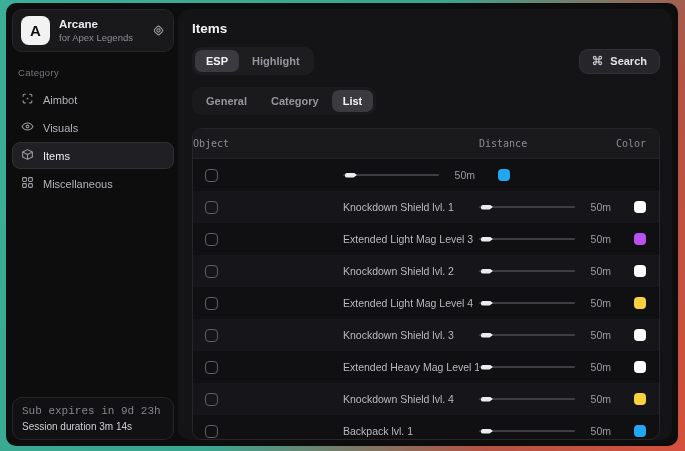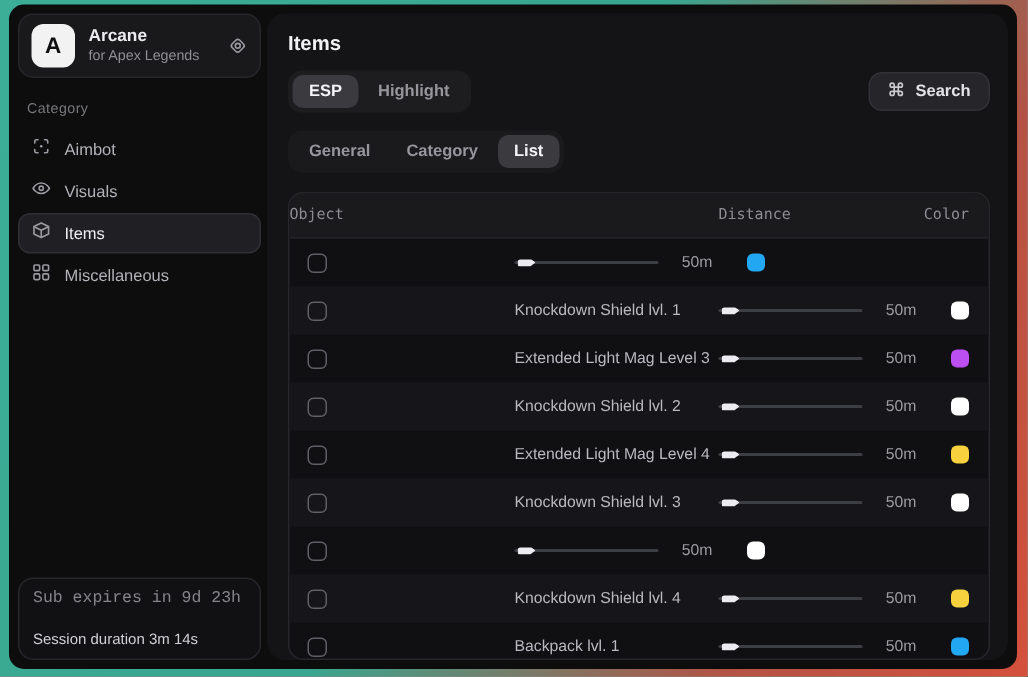--- a/index.html
+++ b/index.html
@@ -29,21 +29,21 @@
   .nav{ display:flex; flex-direction:column; gap:1px; }
   .nav-item{ height:27px; display:flex; align-items:center; gap:9px; padding:0 8px;
     border-radius:8px; border:1px solid transparent; color:#9a9aa0; cursor:pointer; }
   .nav-item .lbl{ font-size:11px; color:#b2b2b8; }
   .nav-item.active{ background:#202024; border-color:#2f2f34; }
   .nav-item.active .lbl{ color:#ededf1; }
   .nav-item svg{ flex-shrink:0; }
   .spacer{ flex:1; }
   .sub-card{ background:#111113; border:1px solid #27272b; border-radius:10px; padding:7px 9px; }
   .sub-line1{ font-family:Liberation Mono, monospace; font-size:11px; color:#85858b; }
-  .sub-line2{ font-size:10px; color:#cfcfd4; margin-top:16px; }
+  .sub-line2{ font-size:10px; color:#cfcfd4; margin-top:4px; }
   
   .main{ flex:1; margin-left:4px; background:#141416; border-radius:12px;
     padding:12px 12px 0 14px; display:flex; flex-direction:column; min-width:0; }
   .page-title{ font-size:13.5px; font-weight:700; color:#f2f2f4; }
   .row-top{ display:flex; align-items:center; justify-content:space-between; margin-top:11px; }
   .seg{ display:inline-flex; background:#1d1d20; border-radius:9px; padding:3px; gap:2px; }
   .seg2{ background:#1a1a1d; }
   .chip{ font-size:11px; font-weight:600; color:#96969c; padding:5px 11px; border-radius:7px; cursor:pointer; white-space:nowrap; }
   .chip.active{ background:#3a3a3f; color:#f5f5f7; }
   .search-btn{ display:inline-flex; align-items:center; gap:7px; background:#26262a;
@@ -273,20 +273,21 @@
             </div>
             <div class="c4">
               <span class="swatch" style="background: rgb(255, 255, 255);"></span>
             </div>
           </div>
 
           <div class="trow">
             <div class="c1">
               <span class="checkbox"></span>
             </div>
+            <div class="c2">Extended Heavy Mag Level 1</div>
             <div class="c3">
               <div class="slider">
                 <span class="track"></span>
                 <span class="thumb"></span>
               </div>
               <span class="dist">50m</span>
             </div>
             <div class="c4">
               <span class="swatch" style="background: rgb(255, 255, 255);"></span>
             </div>

